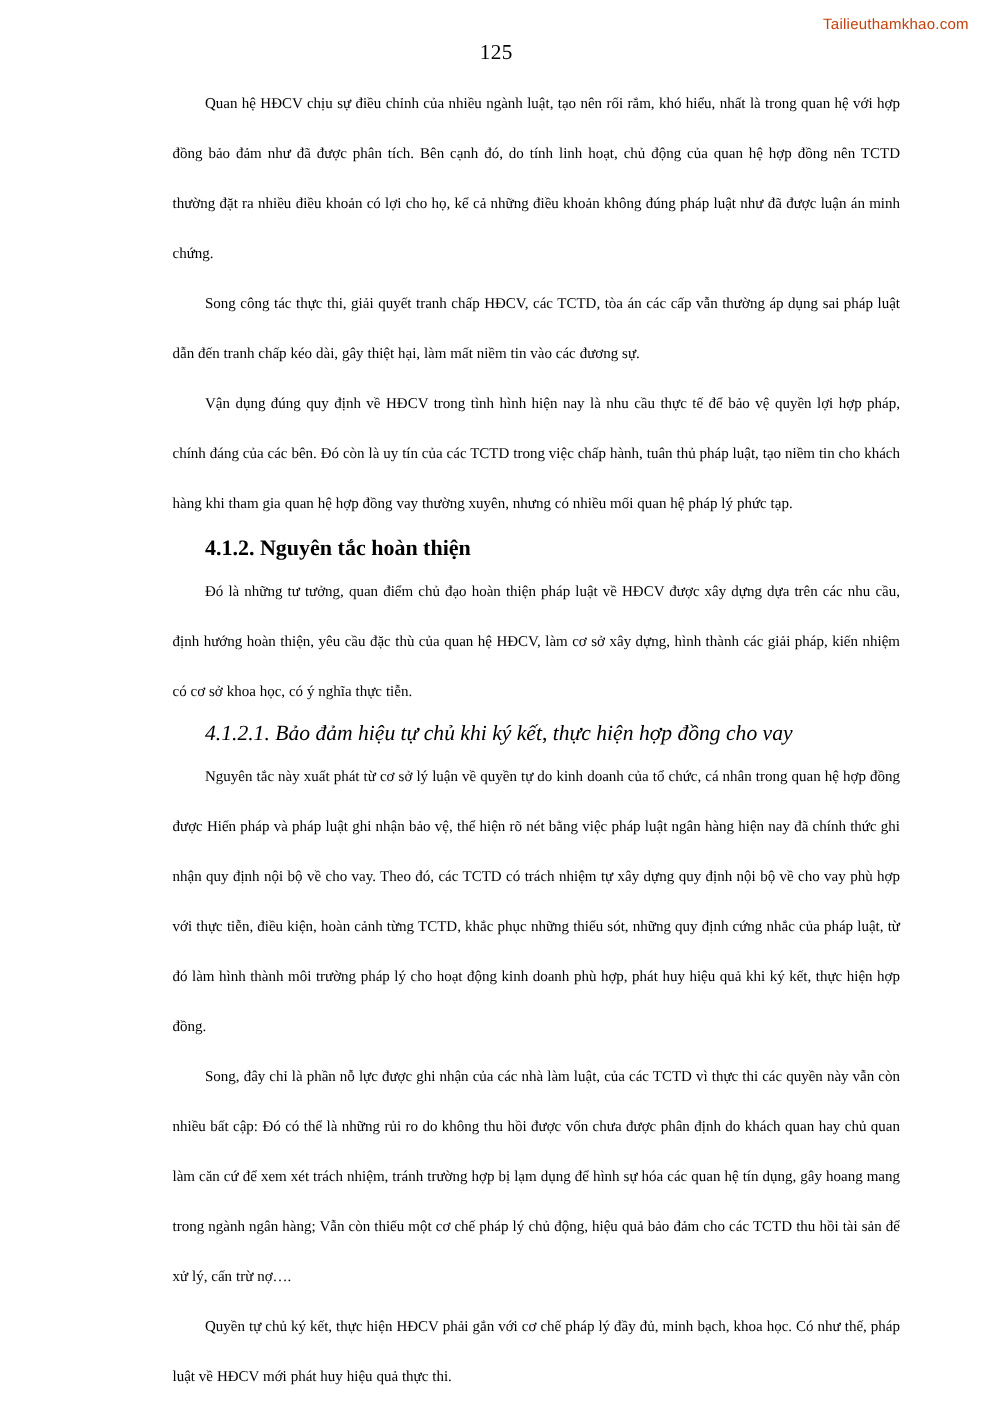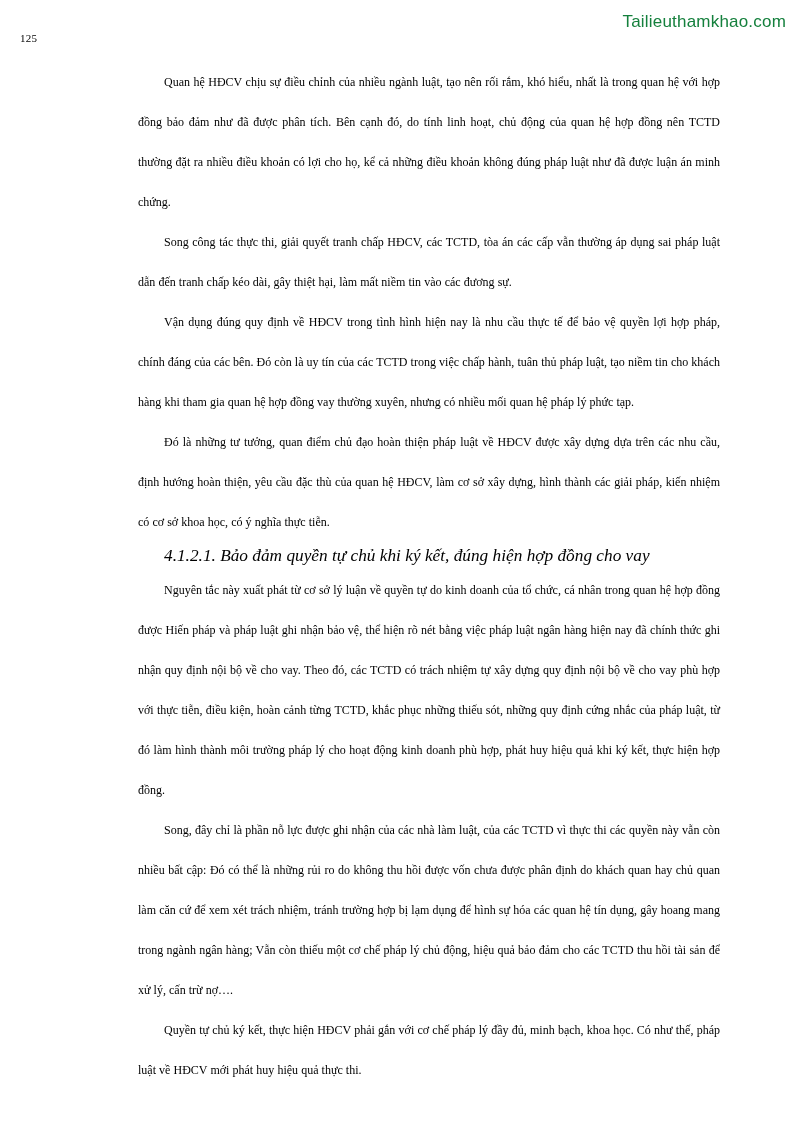--- a/index.html
+++ b/index.html
@@ -17,38 +17,37 @@
     width: 794px;
     height: 1123px;
     margin: 0 auto;
     background: #ffffff;
     overflow: hidden;
     box-sizing: border-box;
   }
   .watermark {
     position: absolute;
     top: 12px;
-    right: 8px;
+    right: 19px;
     font-family: "Liberation Sans", "DejaVu Sans", sans-serif;
-    font-size: 17px;
-    color: #15803d;
+    font-size: 12px;
+    color: #c2410c;
     letter-spacing: 0.2px;
     user-select: none;
     white-space: nowrap;
   }
   .page-number {
     position: absolute;
     top: 33px;
     left: 0;
     right: 0;
-    text-align: left;
-    font-size: 11px;
+    text-align: center;
+    font-size: 17px;
     line-height: 1;
     letter-spacing: 0.3px;
-    padding-left: 20px;
   }
   .content {
     position: absolute;
     left: 138px;
     top: 62px;
     width: 582px;
   }
   p, h2, h3 {
     margin: 0;
     padding: 0;
@@ -91,24 +90,25 @@
 
   <div class="content">
 
 
     <p class="para">Quan hệ HĐCV chịu sự điều chỉnh của nhiều ngành luật, tạo nên rối rắm, khó hiểu, nhất là trong quan hệ với hợp đồng bảo đảm như đã được phân tích. Bên cạnh đó, do tính linh hoạt, chủ động của quan hệ hợp đồng nên TCTD thường đặt ra nhiều điều khoản có lợi cho họ, kể cả những điều khoản không đúng pháp luật như đã được luận án minh chứng.</p>
 
     <p class="para">Song công tác thực thi, giải quyết tranh chấp HĐCV, các TCTD, tòa án các cấp vẫn thường áp dụng sai pháp luật dẫn đến tranh chấp kéo dài, gây thiệt hại, làm mất niềm tin vào các đương sự.</p>
 
     <p class="para">Vận dụng đúng quy định về HĐCV trong tình hình hiện nay là nhu cầu thực tế để bảo vệ quyền lợi hợp pháp, chính đáng của các bên. Đó còn là uy tín của các TCTD trong việc chấp hành, tuân thủ pháp luật, tạo niềm tin cho khách hàng khi tham gia quan hệ hợp đồng vay thường xuyên, nhưng có nhiều mối quan hệ pháp lý phức tạp.</p>
 
+    <h2 class="section-head">4.1.2. Nguyên tắc hoàn thiện</h2>
 
     <p class="para">Đó là những tư tưởng, quan điểm chủ đạo hoàn thiện pháp luật về HĐCV được xây dựng dựa trên các nhu cầu, định hướng hoàn thiện, yêu cầu đặc thù của quan hệ HĐCV, làm cơ sở xây dựng, hình thành các giải pháp, kiến nhiệm có cơ sở khoa học, có ý nghĩa thực tiễn.</p>
 
-    <p class="sub-head">4.1.2.1. Bảo đảm quyền tự chủ khi ký kết, đúng hiện hợp đồng cho vay</p>
+    <p class="sub-head">4.1.2.1. Bảo đảm hiệu tự chủ khi ký kết, thực hiện hợp đồng cho vay</p>
 
     <p class="para">Nguyên tắc này xuất phát từ cơ sở lý luận về quyền tự do kinh doanh của tổ chức, cá nhân trong quan hệ hợp đồng được Hiến pháp và pháp luật ghi nhận bảo vệ, thể hiện rõ nét bằng việc pháp luật ngân hàng hiện nay đã chính thức ghi nhận quy định nội bộ về cho vay. Theo đó, các TCTD có trách nhiệm tự xây dựng quy định nội bộ về cho vay phù hợp với thực tiễn, điều kiện, hoàn cảnh từng TCTD, khắc phục những thiếu sót, những quy định cứng nhắc của pháp luật, từ đó làm hình thành môi trường pháp lý cho hoạt động kinh doanh phù hợp, phát huy hiệu quả khi ký kết, thực hiện hợp đồng.</p>
 
     <p class="para">Song, đây chỉ là phần nỗ lực được ghi nhận của các nhà làm luật, của các TCTD vì thực thi các quyền này vẫn còn nhiều bất cập: Đó có thể là những rủi ro do không thu hồi được vốn chưa được phân định do khách quan hay chủ quan làm căn cứ để xem xét trách nhiệm, tránh trường hợp bị lạm dụng để hình sự hóa các quan hệ tín dụng, gây hoang mang trong ngành ngân hàng; Vẫn còn thiếu một cơ chế pháp lý chủ động, hiệu quả bảo đảm cho các TCTD thu hồi tài sản để xử lý, cấn trừ nợ….</p>
 
     <p class="para">Quyền tự chủ ký kết, thực hiện HĐCV phải gắn với cơ chế pháp lý đầy đủ, minh bạch, khoa học. Có như thế, pháp luật về HĐCV mới phát huy hiệu quả thực thi.</p>
 
   </div>
 </div>
 

